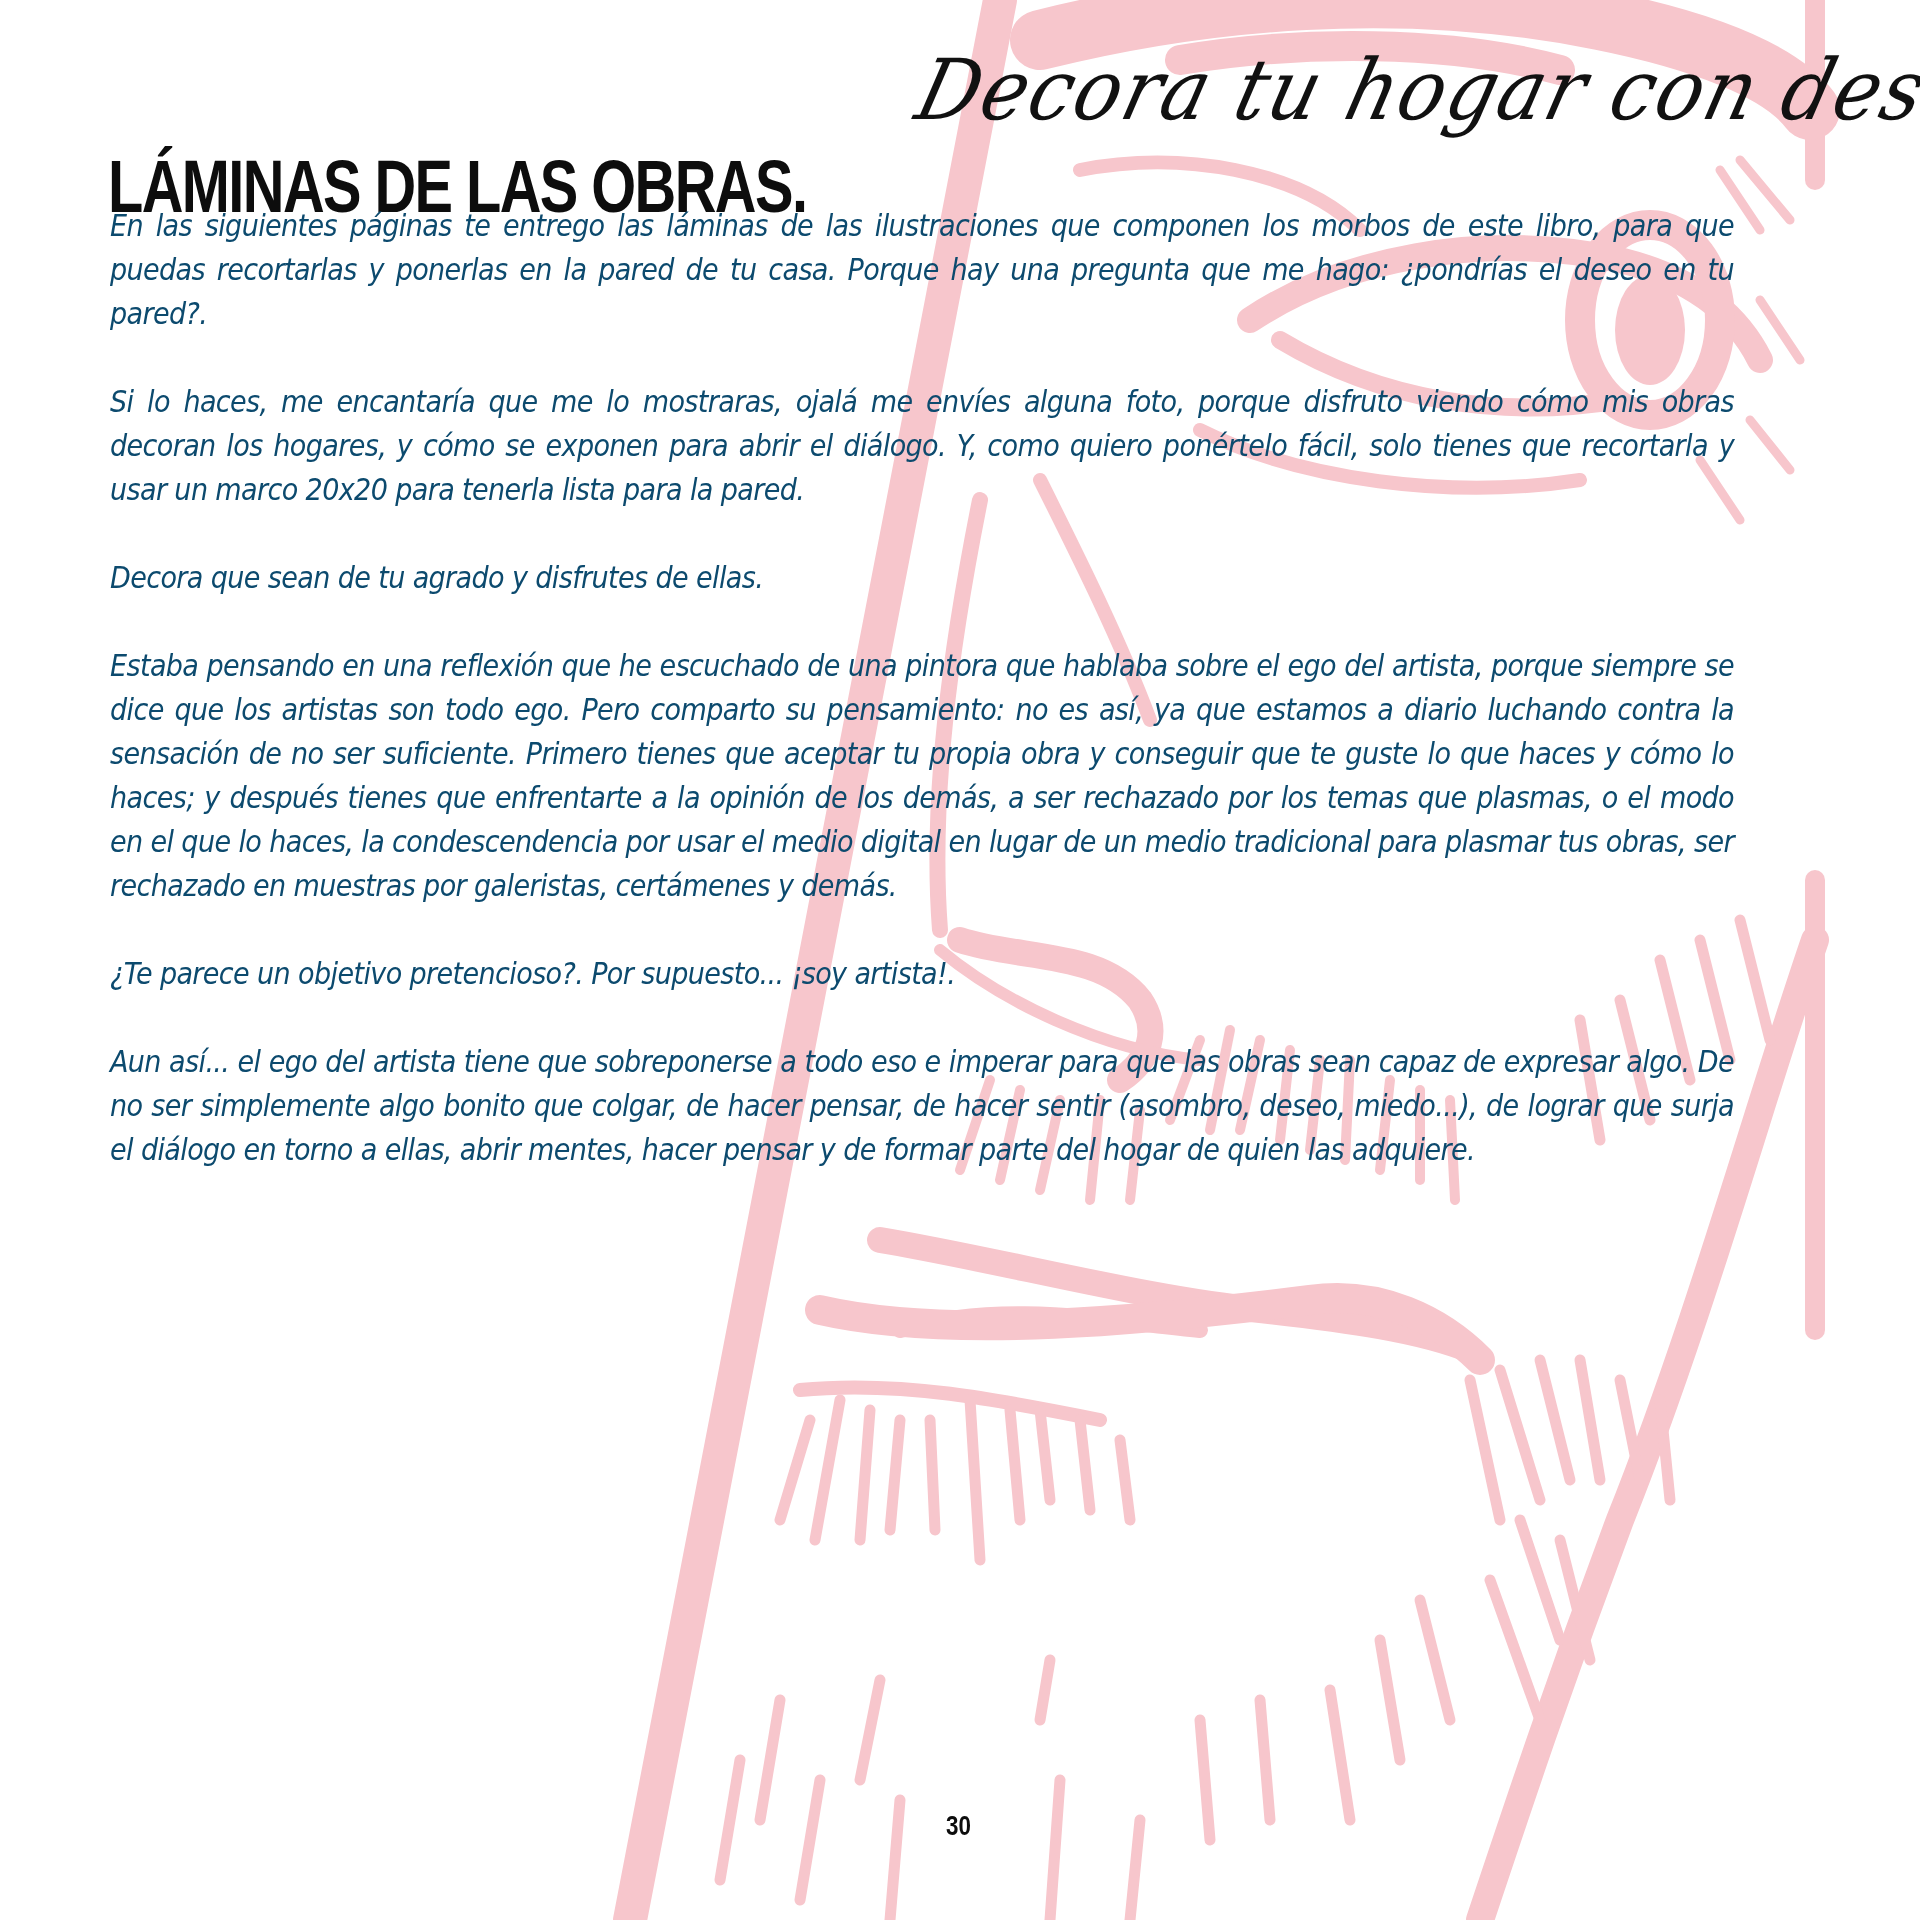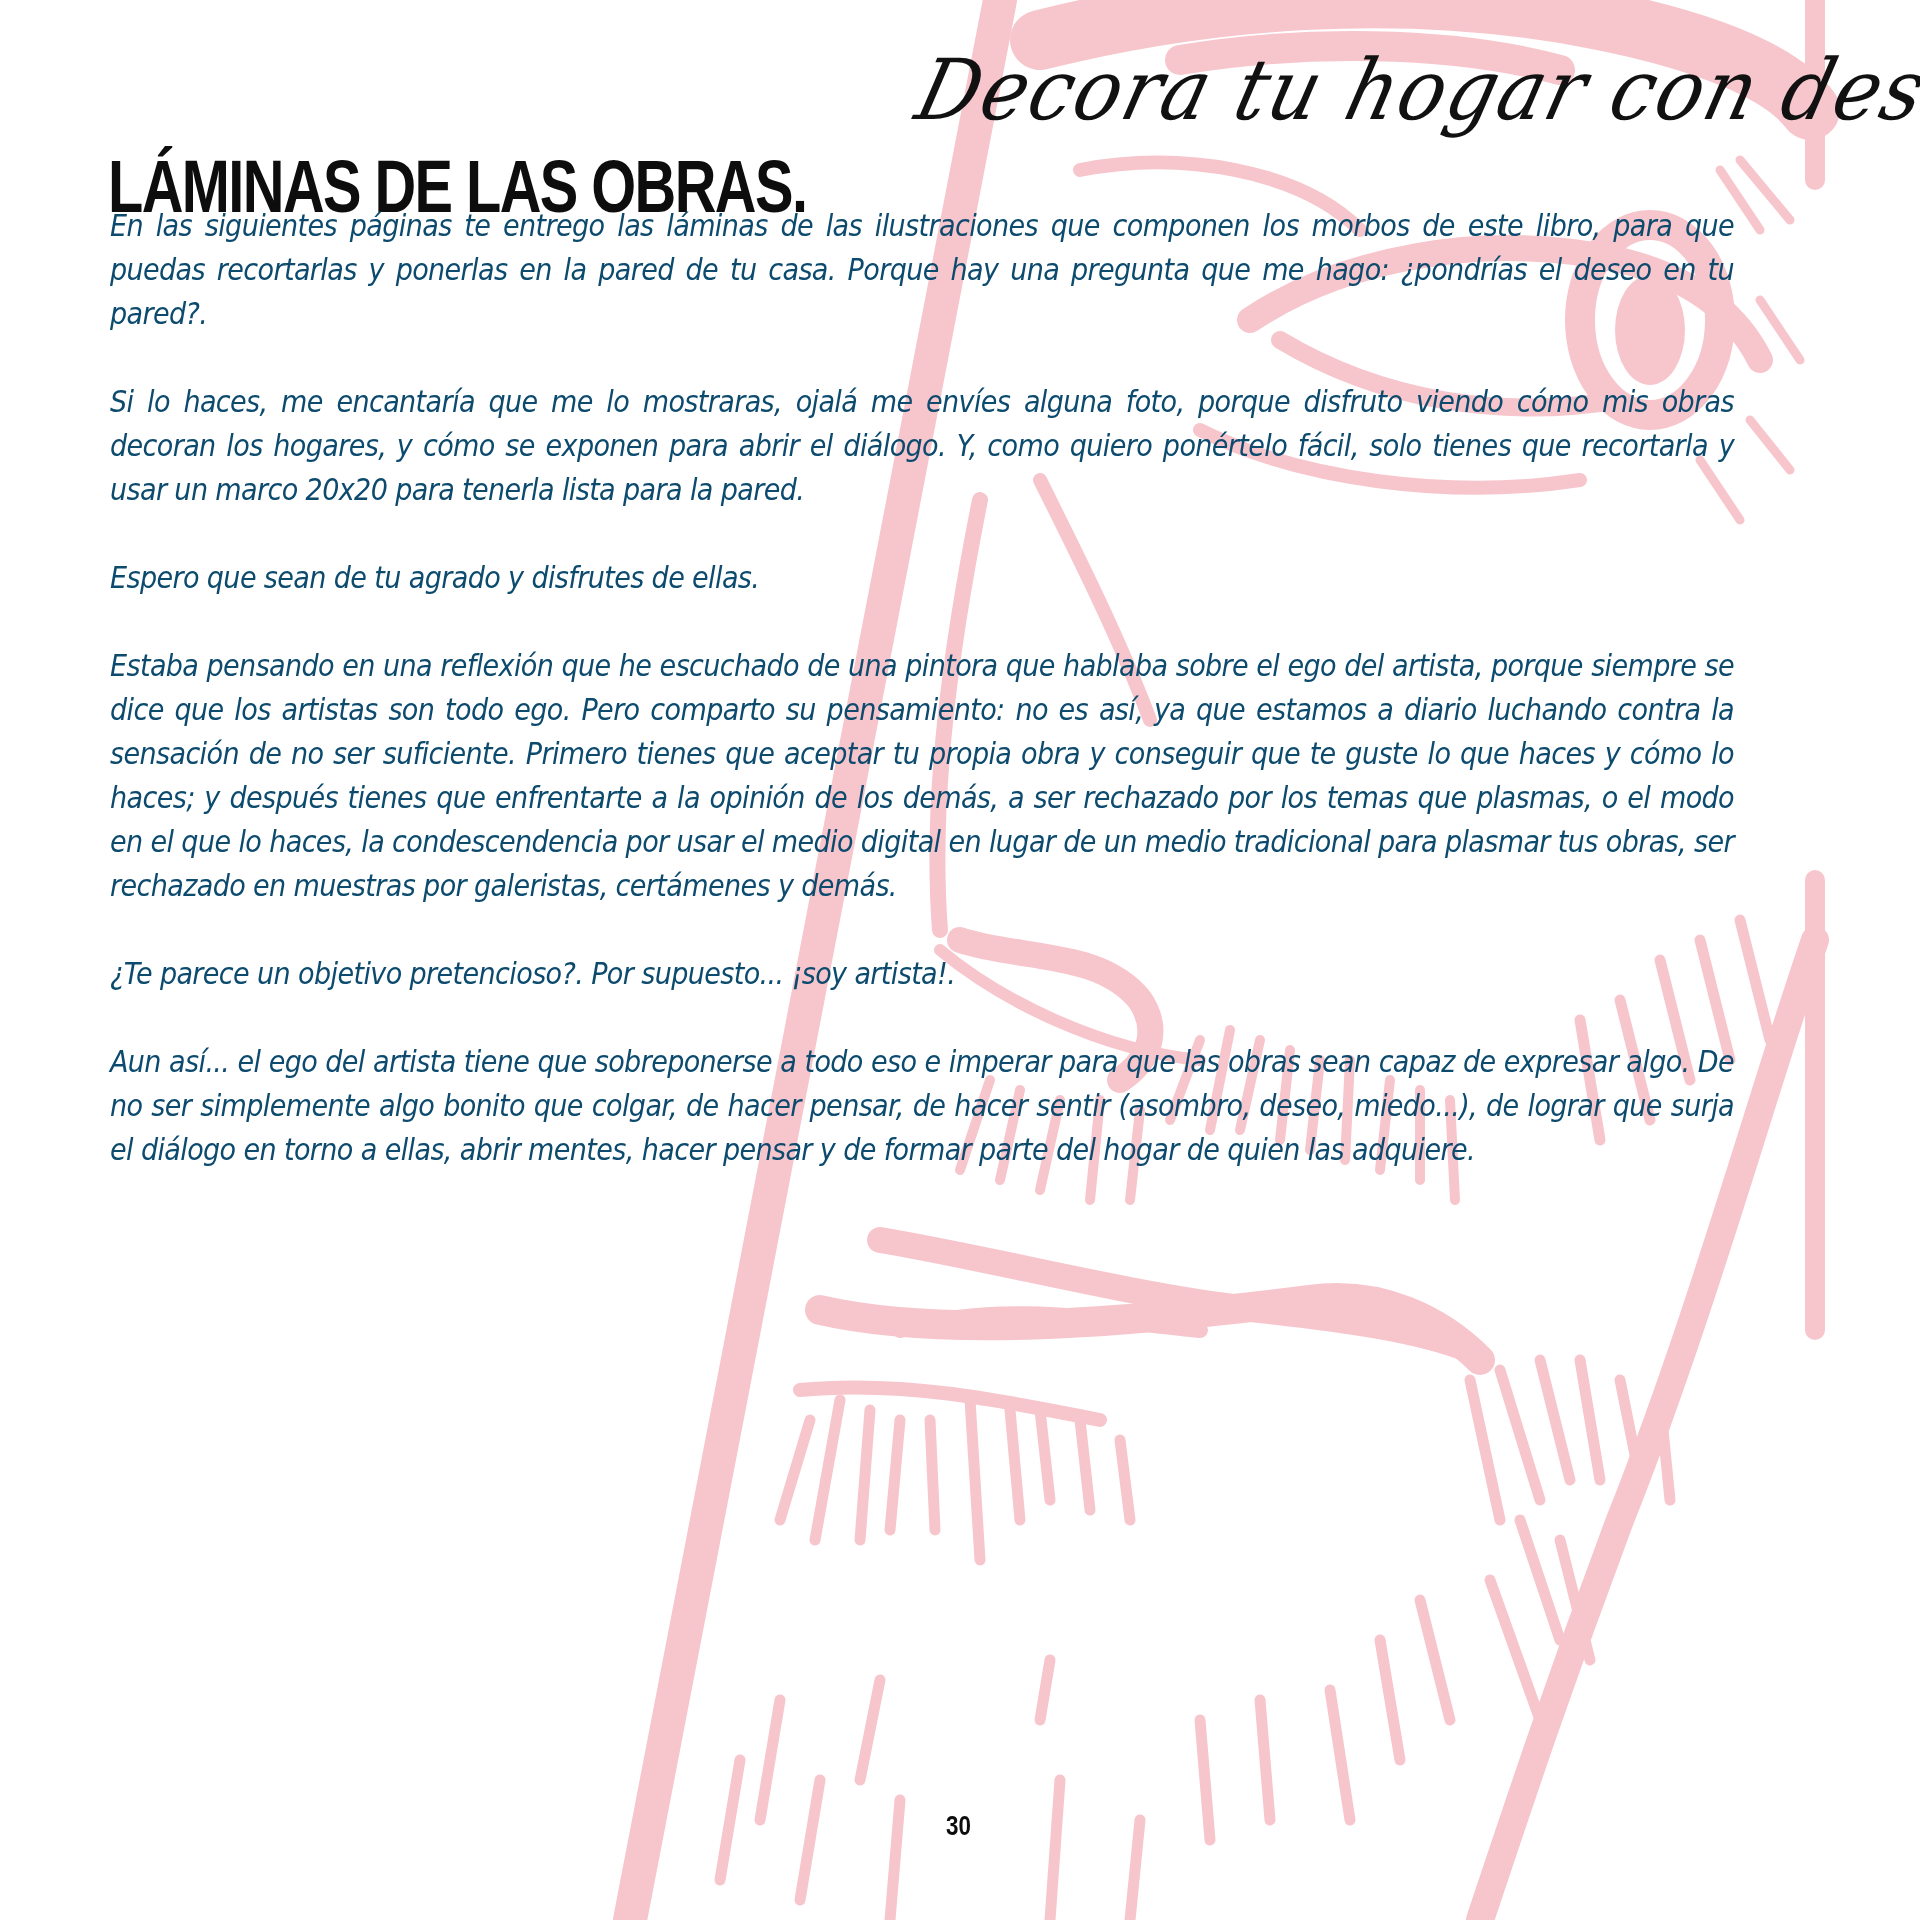--- a/index.html
+++ b/index.html
@@ -188,19 +188,19 @@
   </svg>
 </div>
 
 <h1 class="page-title">LÁMINAS DE LAS OBRAS.</h1>
 
 <div class="tagline">Decora tu hogar con deseo.</div>
 
 <div class="body-text">
   <p class="paragraph">En las siguientes páginas te entrego las láminas de las ilustraciones que componen los morbos de este libro, para que puedas recortarlas y ponerlas en la pared de tu casa. Porque hay una pregunta que me hago: ¿pondrías el deseo en tu pared?.</p>
   <p class="paragraph">Si lo haces, me encantaría que me lo mostraras, ojalá me envíes alguna foto, porque disfruto viendo cómo mis obras decoran los hogares, y cómo se exponen para abrir el diálogo. Y, como quiero ponértelo fácil, solo tienes que recortarla y usar un marco 20x20 para tenerla lista para la pared.</p>
-  <p class="paragraph">Espero que sean de tu agrado y disfrutes de ellas.</p>
+  <p class="paragraph">Decora que sean de tu agrado y disfrutes de ellas.</p>
   <p class="paragraph">Estaba pensando en una reflexión que he escuchado de una pintora que hablaba sobre el ego del artista, porque siempre se dice que los artistas son todo ego. Pero comparto su pensamiento: no es así, ya que estamos a diario luchando contra la sensación de no ser suficiente. Primero tienes que aceptar tu propia obra y conseguir que te guste lo que haces y cómo lo haces; y después tienes que enfrentarte a la opinión de los demás, a ser rechazado por los temas que plasmas, o el modo en el que lo haces, la condescendencia por usar el medio digital en lugar de un medio tradicional para plasmar tus obras, ser rechazado en muestras por galeristas, certámenes y demás.</p>
   <p class="paragraph">¿Te parece un objetivo pretencioso?. Por supuesto... ¡soy artista!.</p>
   <p class="paragraph">Aun así... el ego del artista tiene que sobreponerse a todo eso e imperar para que las obras sean capaz de expresar algo. De no ser simplemente algo bonito que colgar, de hacer pensar, de hacer sentir (asombro, deseo, miedo...), de lograr que surja el diálogo en torno a ellas, abrir mentes, hacer pensar y de formar parte del hogar de quien las adquiere.</p>
 </div>
 
 <div class="page-number">30</div>
 
 </body></html>

